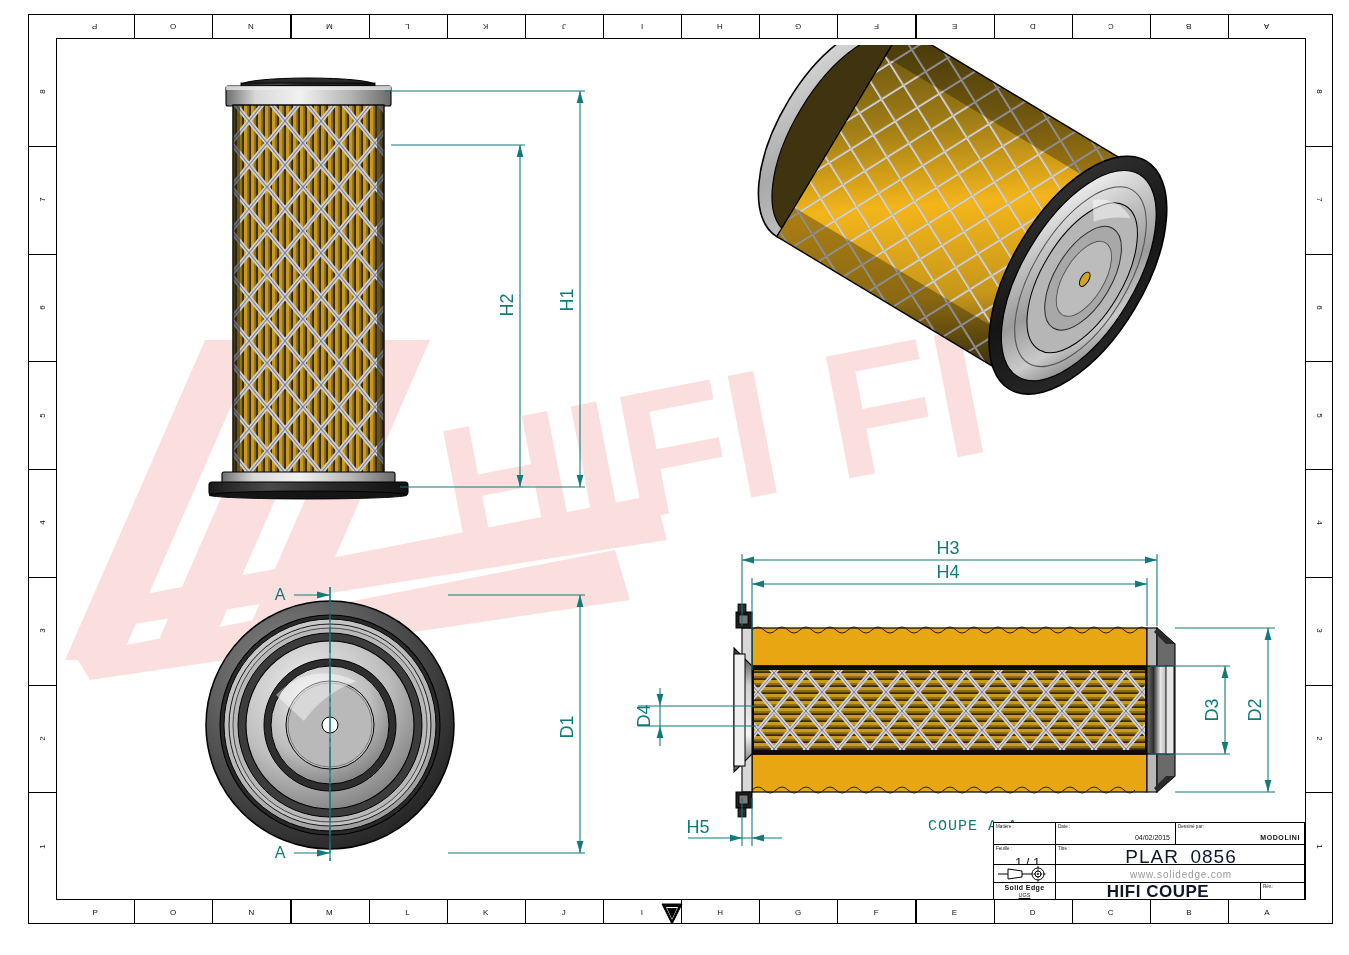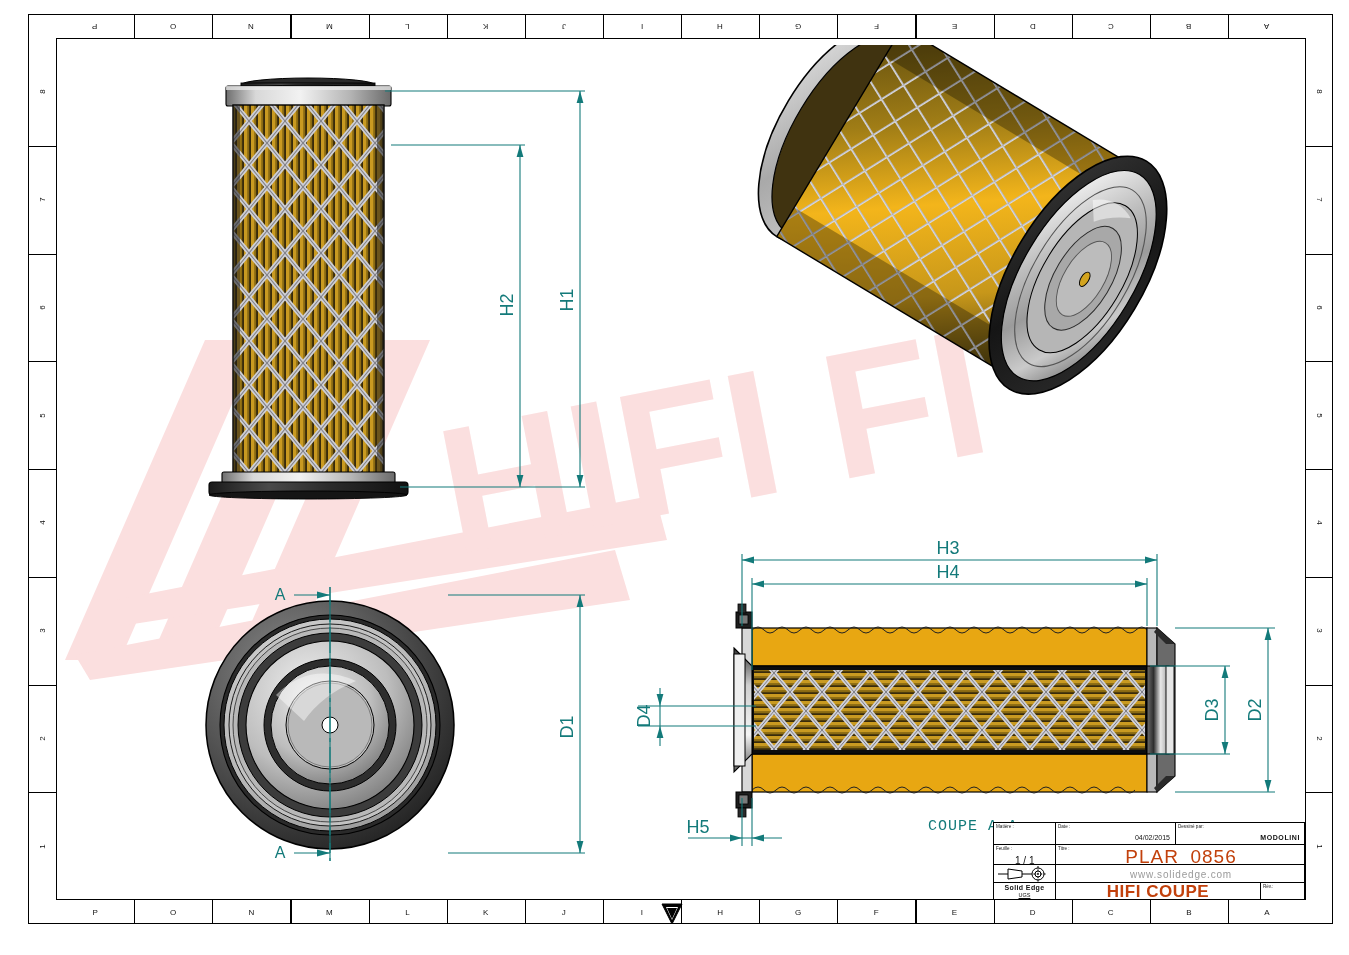--- a/index.html
+++ b/index.html
@@ -35,21 +35,21 @@
 
   
   #title-block{position:absolute;left:993px;top:822px;width:312px;height:78px;
                border:1.3px solid #000;box-sizing:border-box;background:#fff;}
   .tb-cell{position:absolute;box-sizing:border-box;border-right:1.1px solid #000;
            border-bottom:1.1px solid #000;overflow:hidden;}
   .tb-lab{position:absolute;left:2px;top:1px;font-size:4.6px;color:#222;
           font-family:"Liberation Sans",sans-serif;}
   .tb-val{position:absolute;font-size:7px;color:#111;
           font-family:"Liberation Sans",sans-serif;}
-  .tb-red{color:#c2410c;font-weight:bold;}
+  .tb-red{color:#0f172a;font-weight:bold;}
   .tb-grey{color:#9a9a9a;}
 </style>
 </head>
 <body>
 
 <div id="sheet">
 
   <svg id="watermark" viewBox="0 0 1130 380" xmlns="http://www.w3.org/2000/svg">
     <g fill="#fbdfdf">
 
@@ -607,21 +607,21 @@
       <span class="tb-val" style="right:5px;top:11px;">04/02/2015</span>
     </div>
 
     <div class="tb-cell" style="left:182px;top:0;width:130px;height:22px;border-right:none;">
       <span class="tb-lab">Dessiné par:</span>
       <span class="tb-val" style="right:6px;top:11px;font-weight:bold;letter-spacing:.6px;">MODOLINI</span>
     </div>
 
     <div class="tb-cell" style="left:0;top:22px;width:62px;height:20px;">
       <span class="tb-lab">Feuille :</span>
-      <span class="tb-val" style="left:21px;top:10px;font-size:10px;">1 / 1</span>
+      <span class="tb-val" style="left:21px;top:10px;font-size:13px;">1 / 1</span>
     </div>
 
     <div class="tb-cell" style="left:62px;top:22px;width:250px;height:20px;border-right:none;">
       <span class="tb-lab">Titre :</span>
       <span class="tb-val tb-red" style="left:0;right:0;top:1px;text-align:center;font-size:19px;
                    font-weight:400;letter-spacing:1px;">PLAR_0856</span>
     </div>
 
     <div class="tb-cell" style="left:0;top:42px;width:62px;height:18px;">
       <svg width="60" height="18" viewBox="0 0 60 18">

